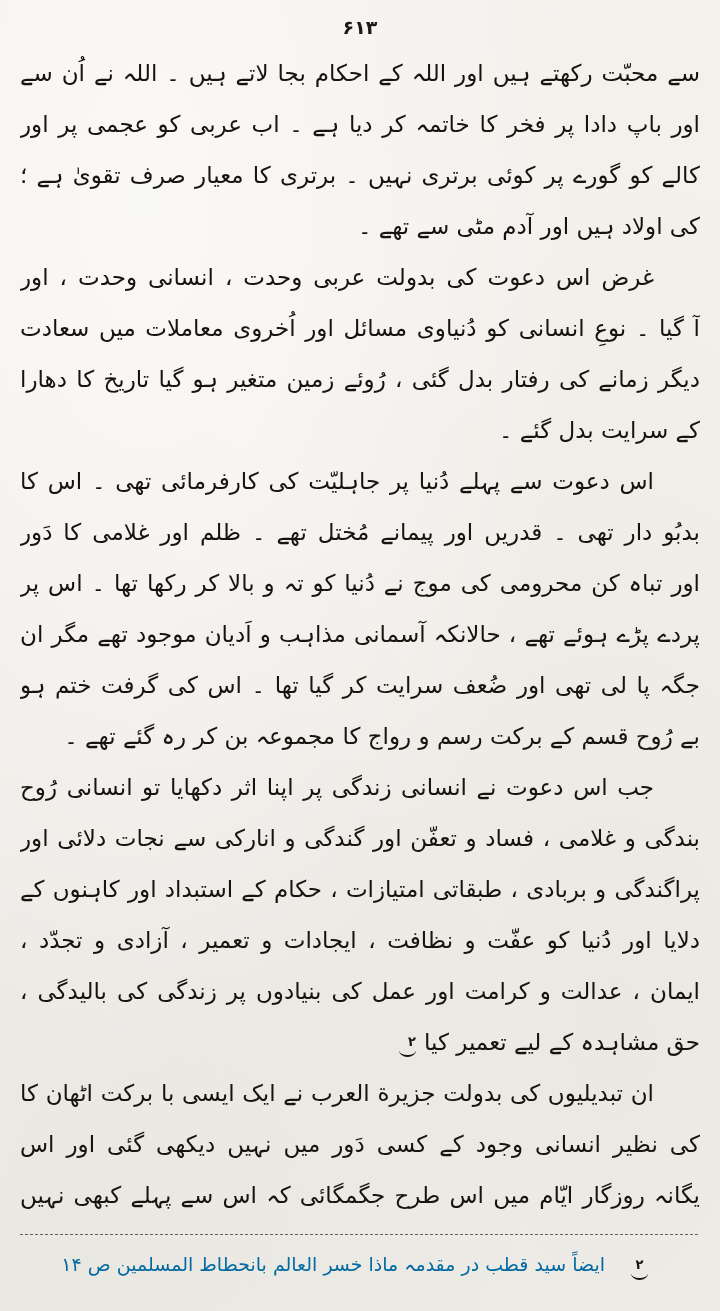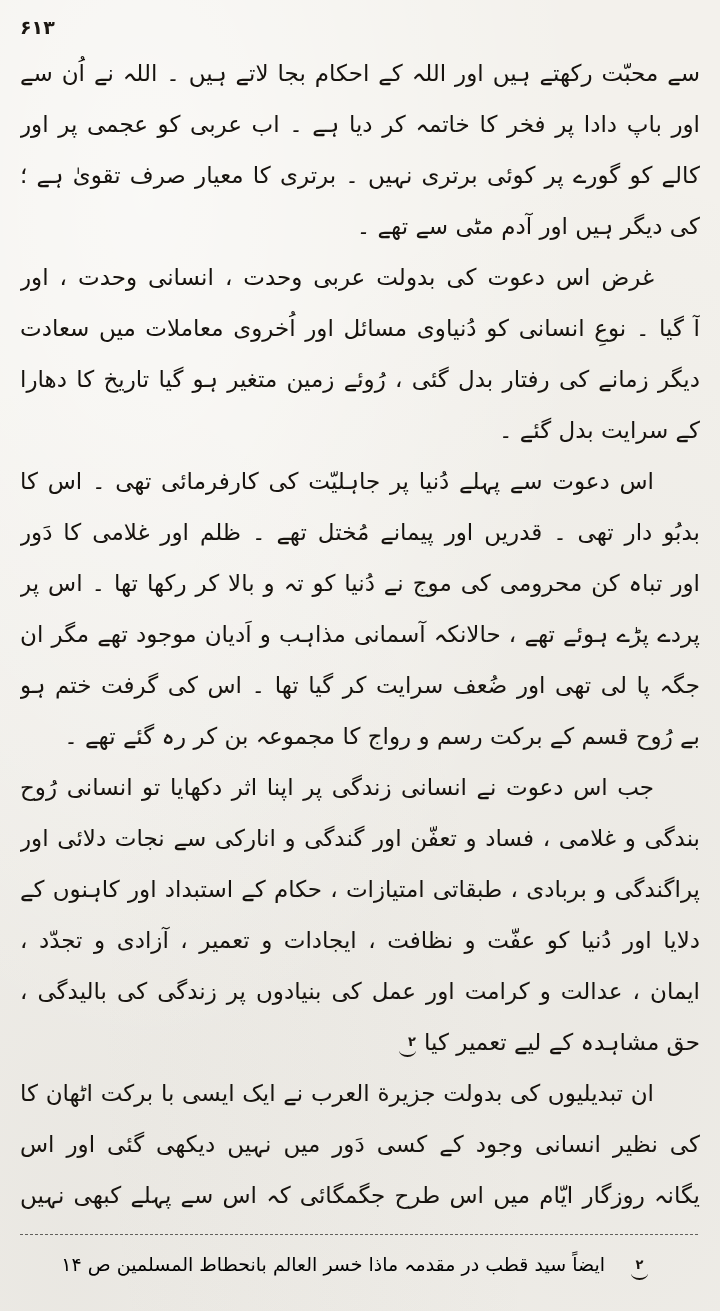--- a/index.html
+++ b/index.html
@@ -23,21 +23,21 @@
       radial-gradient(ellipse at 20% 15%, rgba(255,255,255,0.55), rgba(255,255,255,0) 55%),
       radial-gradient(ellipse at 85% 80%, rgba(120,115,105,0.07), rgba(120,115,105,0) 60%),
       radial-gradient(ellipse at 10% 95%, rgba(120,115,105,0.08), rgba(120,115,105,0) 50%);
   }
   .page {
     position: relative;
     padding: 14px 20px 0 20px;
     direction: rtl;
   }
   .page-number {
-    text-align: left;
+    text-align: center;
     font-size: 19px;
     letter-spacing: 2px;
     color: #1c1812;
     margin: 2px 0 10px 0;
     font-weight: bold;
   }
   .body-text {
     font-size: 23px;
     line-height: 51px;
   }
@@ -83,38 +83,38 @@
     height: 0;
   }
   .footnote {
     direction: rtl;
     padding: 14px 52px 0 30px;
     font-size: 19px;
     line-height: 30px;
     text-align: right;
   }
   .footnote .fn-mark { margin: 0 0 0 26px; vertical-align: 2px; }
-  .footnote-text { color: #000000; }
+  .footnote-text { color: #0369a1; }
 </style>
 </head>
 <body>
 
 <div class="paper"></div>
 
 <div class="page">
 
   <div class="page-number">۶۱۳</div>
 
   <div class="body-text">
 
     <div class="para">
       <div class="line"><span>سے محبّت رکھتے ہیں اور اللہ کے احکام بجا لاتے ہیں ۔ اللہ نے اُن سے جاہلیت کا غرور و نخوت</span></div>
       <div class="line"><span>اور باپ دادا پر فخر کا خاتمہ کر دیا ہے ۔ اب عربی کو عجمی پر اور عجمی کو عربی پر ، گورے کو کالے پر</span></div>
       <div class="line"><span>کالے کو گورے پر کوئی برتری نہیں ۔ برتری کا معیار صرف تقویٰ ہے ؛ ورنہ سارے لوگ آدم</span></div>
-      <div class="line end"><span>کی دیگر ہیں اور آدم مٹی سے تھے ۔</span></div>
+      <div class="line end"><span>کی اولاد ہیں اور آدم مٹی سے تھے ۔</span></div>
     </div>
 
     <div class="para indented">
       <div class="line"><span>غرض اس دعوت کی بدولت عربی وحدت ، انسانی وحدت ، اور اجتماعی عدل وجود میں</span></div>
       <div class="line"><span>آ گیا ۔ نوعِ انسانی کو دُنیاوی مسائل اور اُخروی معاملات میں سعادت کی راہ مل گئی ۔ بالفاظ</span></div>
       <div class="line"><span>دیگر زمانے کی رفتار بدل گئی ، رُوئے زمین متغیر ہو گیا تاریخ کا دھارا مڑ گیا اور سوچنے</span></div>
       <div class="line end"><span>کے سرایت بدل گئے ۔</span></div>
     </div>
 
     <div class="para indented">

